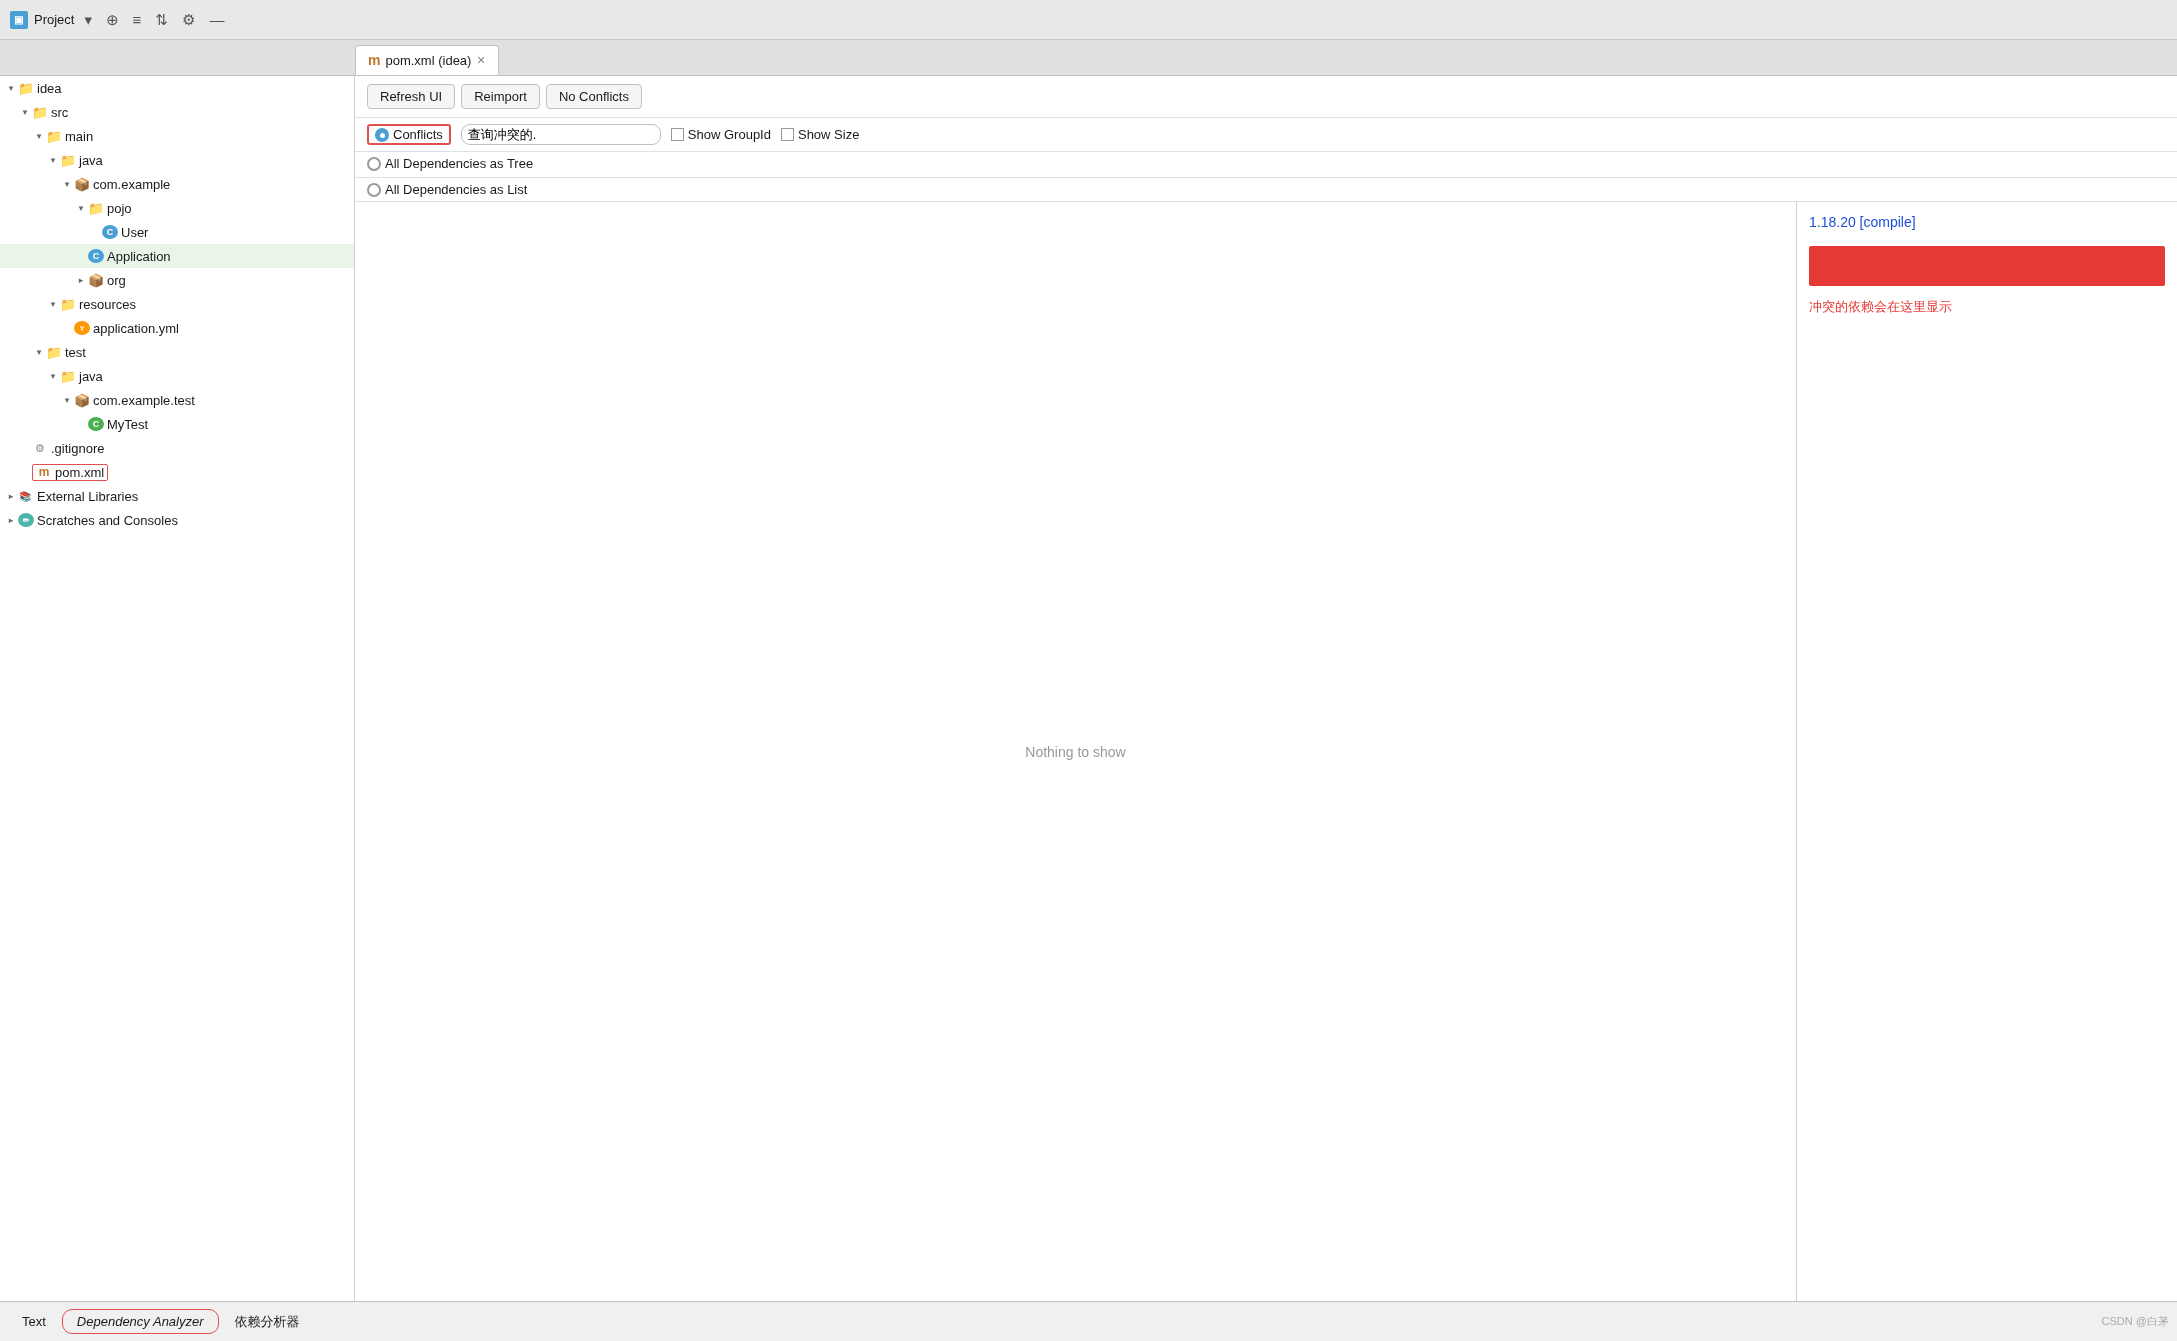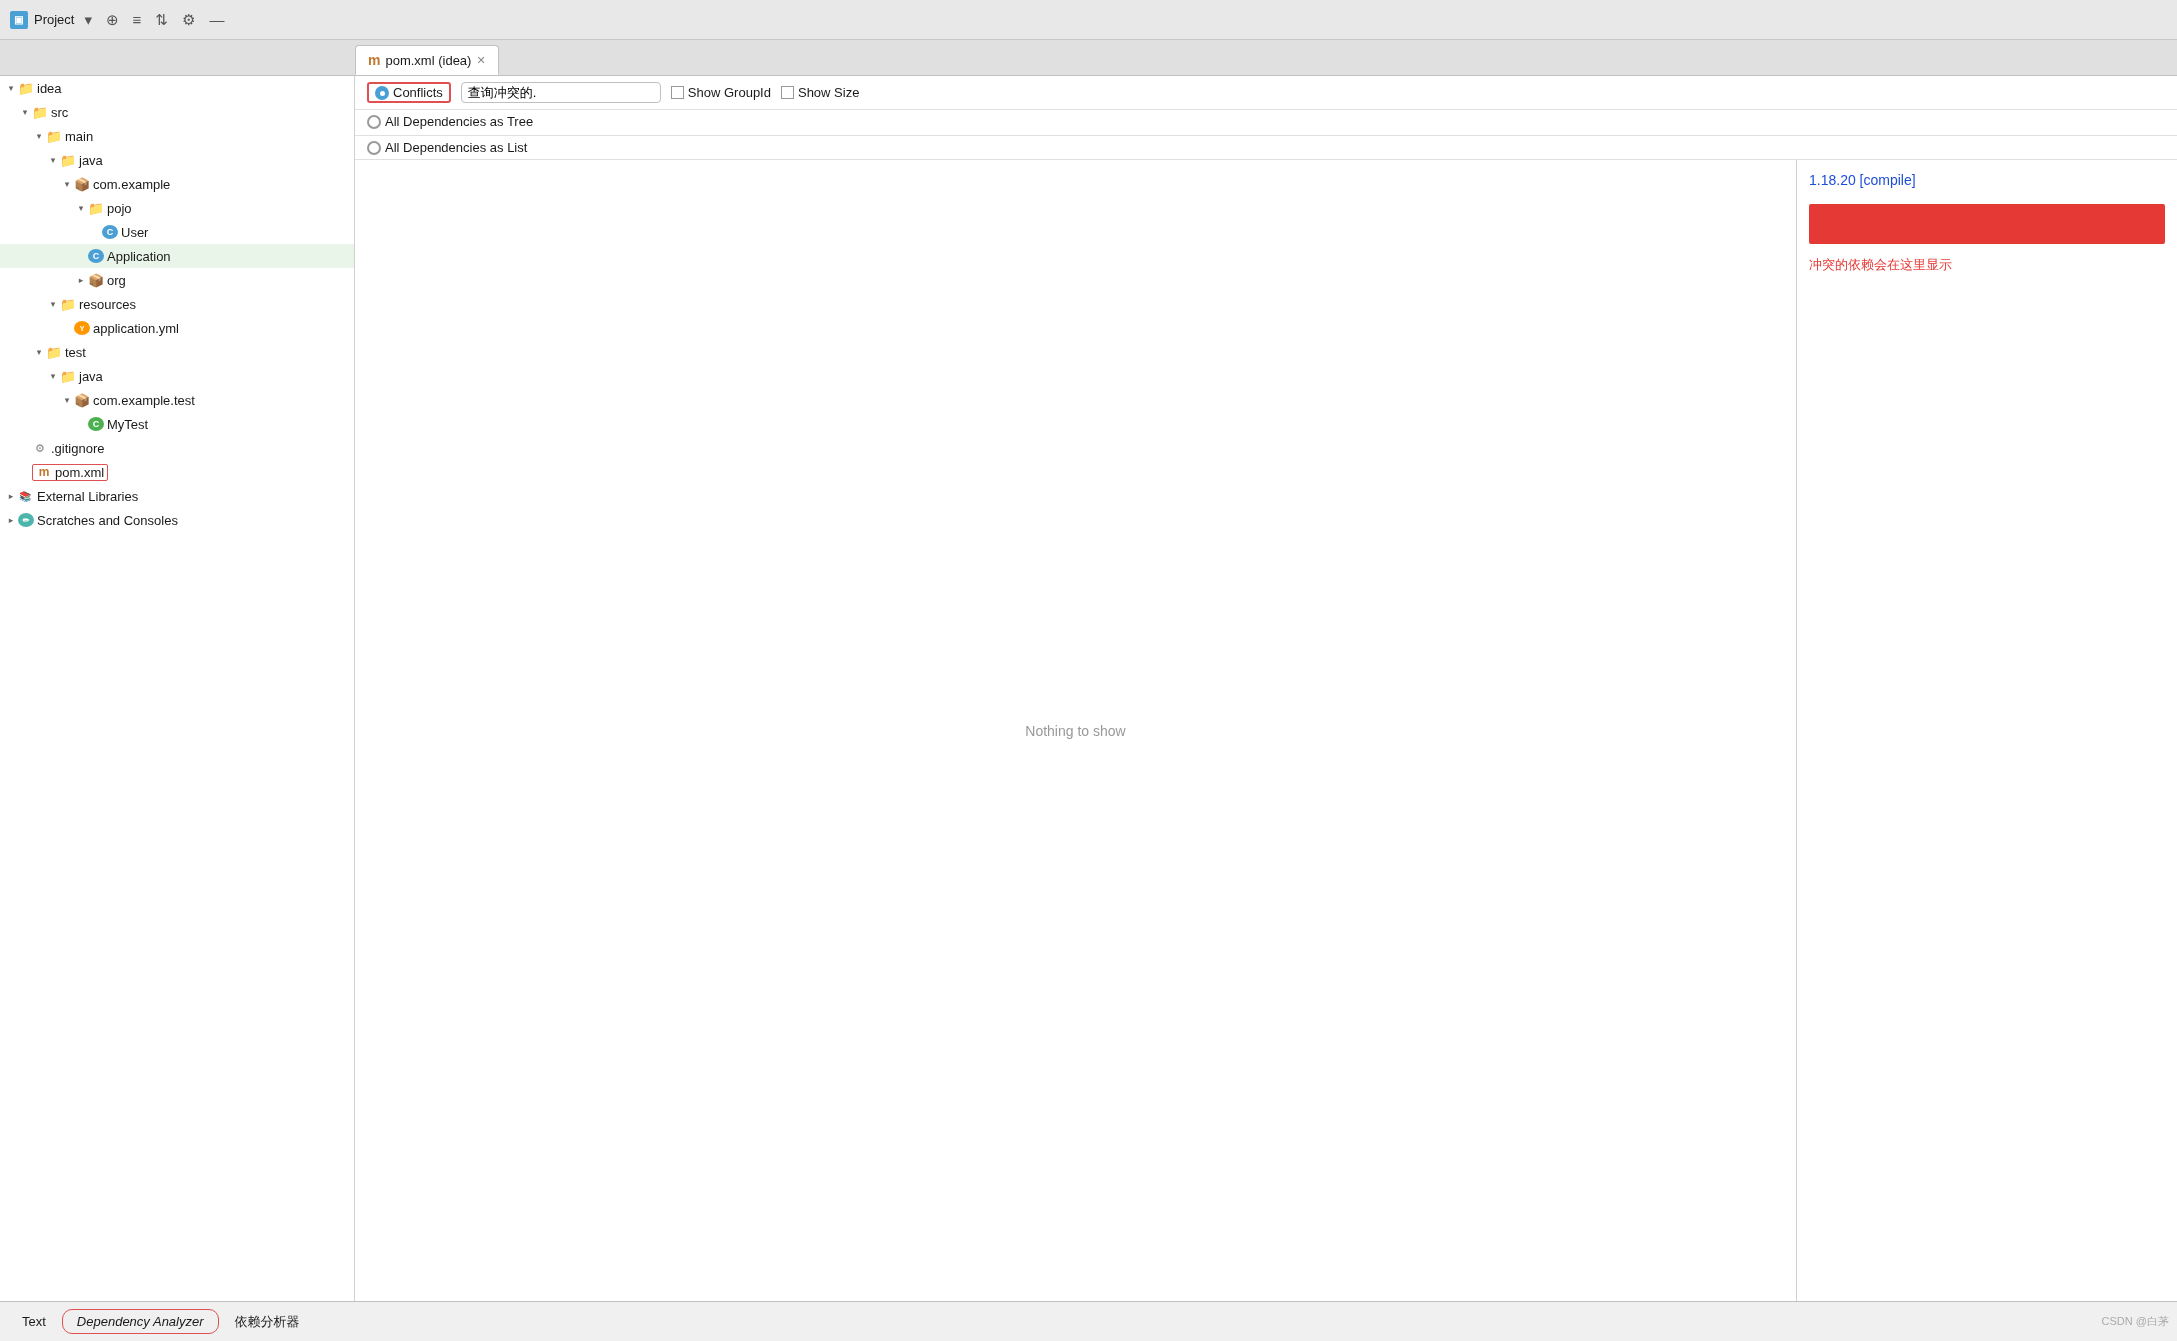--- a/index.html
+++ b/index.html
@@ -224,21 +224,21 @@
       flex-shrink: 0;
     }
     .radio-box {
       border: 2px solid #e05050;
       border-radius: 3px;
       padding: 1px 6px;
       display: flex; align-items: flex-end; gap: 4px;
     }
     .search-input {
       border: 1px solid #c0c0c0;
-      border-radius: 4px;
+      border-radius: 9px;
       padding: 2px 6px;
       font-size: 13px;
       width: 200px;
       outline: none;
     }
     .checkbox-item {
       display: flex; align-items: center; gap: 4px;
     }
     .checkbox {
       width: 13px; height: 13px;
@@ -484,20 +484,25 @@
 
     <div class="tree-item">
       <span class="tree-arrow">▸</span>
       <span class="scratch-icon">✏</span>
       <span class="item-label">Scratches and Consoles</span>
     </div>
   </div>
 
   <div class="content-area">
 
+    <div class="toolbar">
+      <button class="toolbar-btn">Refresh UI</button>
+      <button class="toolbar-btn">Reimport</button>
+      <button class="toolbar-btn">No Conflicts</button>
+    </div>
 
     <div class="filter-row">
 
       <div class="radio-box">
         <span class="radio-selected"></span>
         <span class="item-label">Conflicts</span>
       </div>
 
       <input class="search-input" type="text" value="查询冲突的." placeholder="查询冲突的." style="">
 

